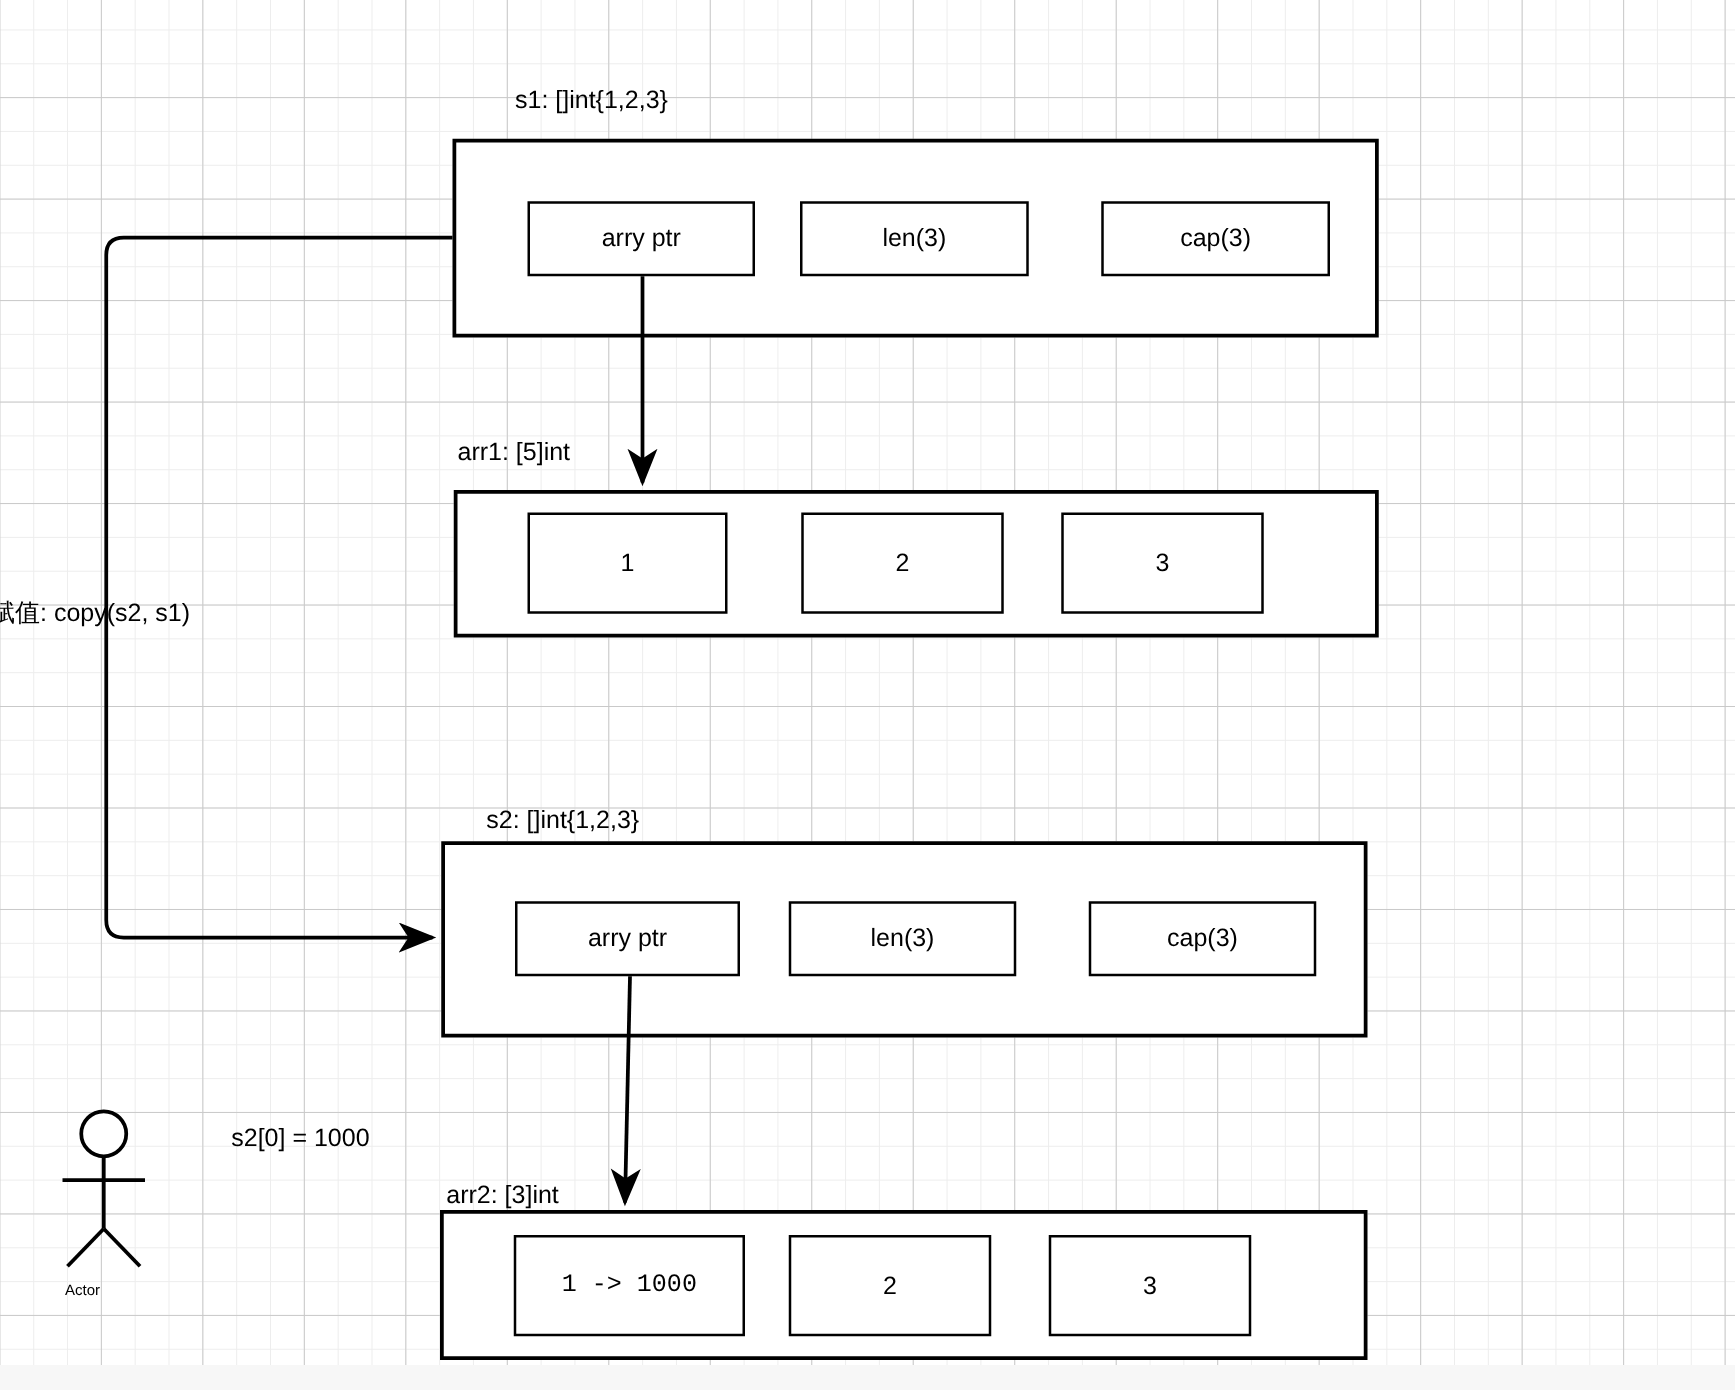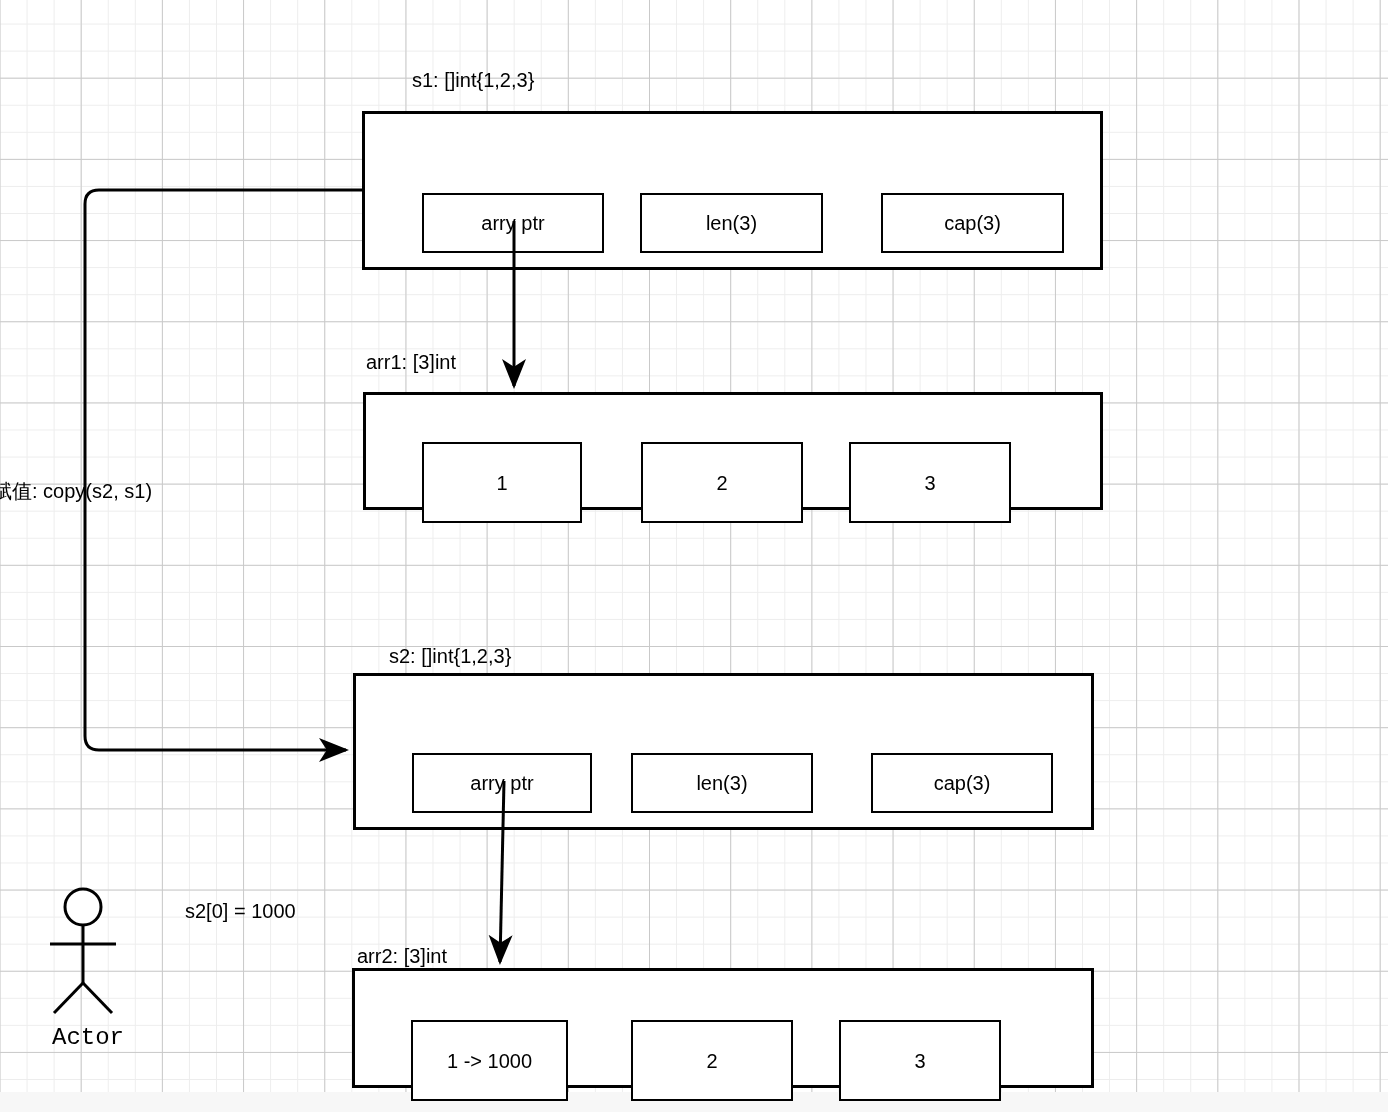--- a/index.html
+++ b/index.html
@@ -48,44 +48,42 @@
     position: absolute;
     box-sizing: border-box;
     border: 2px solid #000000;
     background: #ffffff;
     display: flex;
     align-items: center;
     justify-content: center;
     font-size: 20px;
     color: #000000;
     line-height: 1;
-    margin-top: 32px;
   }
   .free-label {
     position: absolute;
     font-size: 20px;
     color: #000000;
     white-space: nowrap;
     line-height: 1;
   }
   svg.overlay {
     position: absolute;
     left: 0;
     top: 0;
     width: 1388px;
     height: 1112px;
     pointer-events: none;
   }
   .actor-label {
     position: absolute;
-    font-size: 24px;
+    font-size: 12px;
     color: #000000;
     white-space: nowrap;
     line-height: 1;
-    font-family: Liberation Mono, monospace;
   }
 </style>
 </head>
 <body>
 
 <div id="canvas">
 
   <div id="page-bottom-shade"></div>
 
   <div class="free-label" style="left:392px; top:70px;margin-left:20px;">s1: []int{1,2,3}</div>
@@ -95,21 +93,21 @@
   <div class="cell-box" style="left:422px; top:161px; width:182px; height:60px;">
     <span>arry ptr</span>
   </div>
   <div class="cell-box" style="left:640px; top:161px; width:183px; height:60px;">
     <span>len(3)</span>
   </div>
   <div class="cell-box" style="left:881px; top:161px; width:183px; height:60px;">
     <span>cap(3)</span>
   </div>
 
-  <div class="free-label" style="left:366px; top:352px;">arr1: [3]int</div>
+  <div class="free-label" style="left:366px; top:352px;">arr1: [5]int</div>
 
   <div class="outer-box" id="arr1-box" style="left:363px; top:392px; width:740px; height:118px;">
   </div>
   <div class="cell-box" style="left:422px; top:410px; width:160px; height:81px;">
     <span>1</span>
   </div>
   <div class="cell-box" style="left:641px; top:410px; width:162px; height:81px;">
     <span>2</span>
   </div>
   <div class="cell-box" style="left:849px; top:410px; width:162px; height:81px;">
@@ -129,21 +127,21 @@
     <span>len(3)</span>
   </div>
   <div class="cell-box" style="left:871px; top:721px; width:182px; height:60px;">
     <span>cap(3)</span>
   </div>
 
   <div class="free-label" style="left:357px; top:929px;margin-top:17px;">arr2: [3]int</div>
 
   <div class="outer-box" id="arr2-box" style="left:352px; top:968px; width:742px; height:120px;">
   </div>
-  <div class="cell-box" style="left:411px; top:988px; width:157px; height:81px;">
+  <div class="cell-box" style="left:411px; top:988px; width:185px; height:81px;font-family:Liberation Mono, monospace;">
     <span>1 -&gt; 1000</span>
   </div>
   <div class="cell-box" style="left:631px; top:988px; width:162px; height:81px;">
     <span>2</span>
   </div>
   <div class="cell-box" style="left:839px; top:988px; width:162px; height:81px;">
     <span>3</span>
   </div>
 
   <div class="free-label" style="left:185px; top:901px;">s2[0] = 1000</div>

